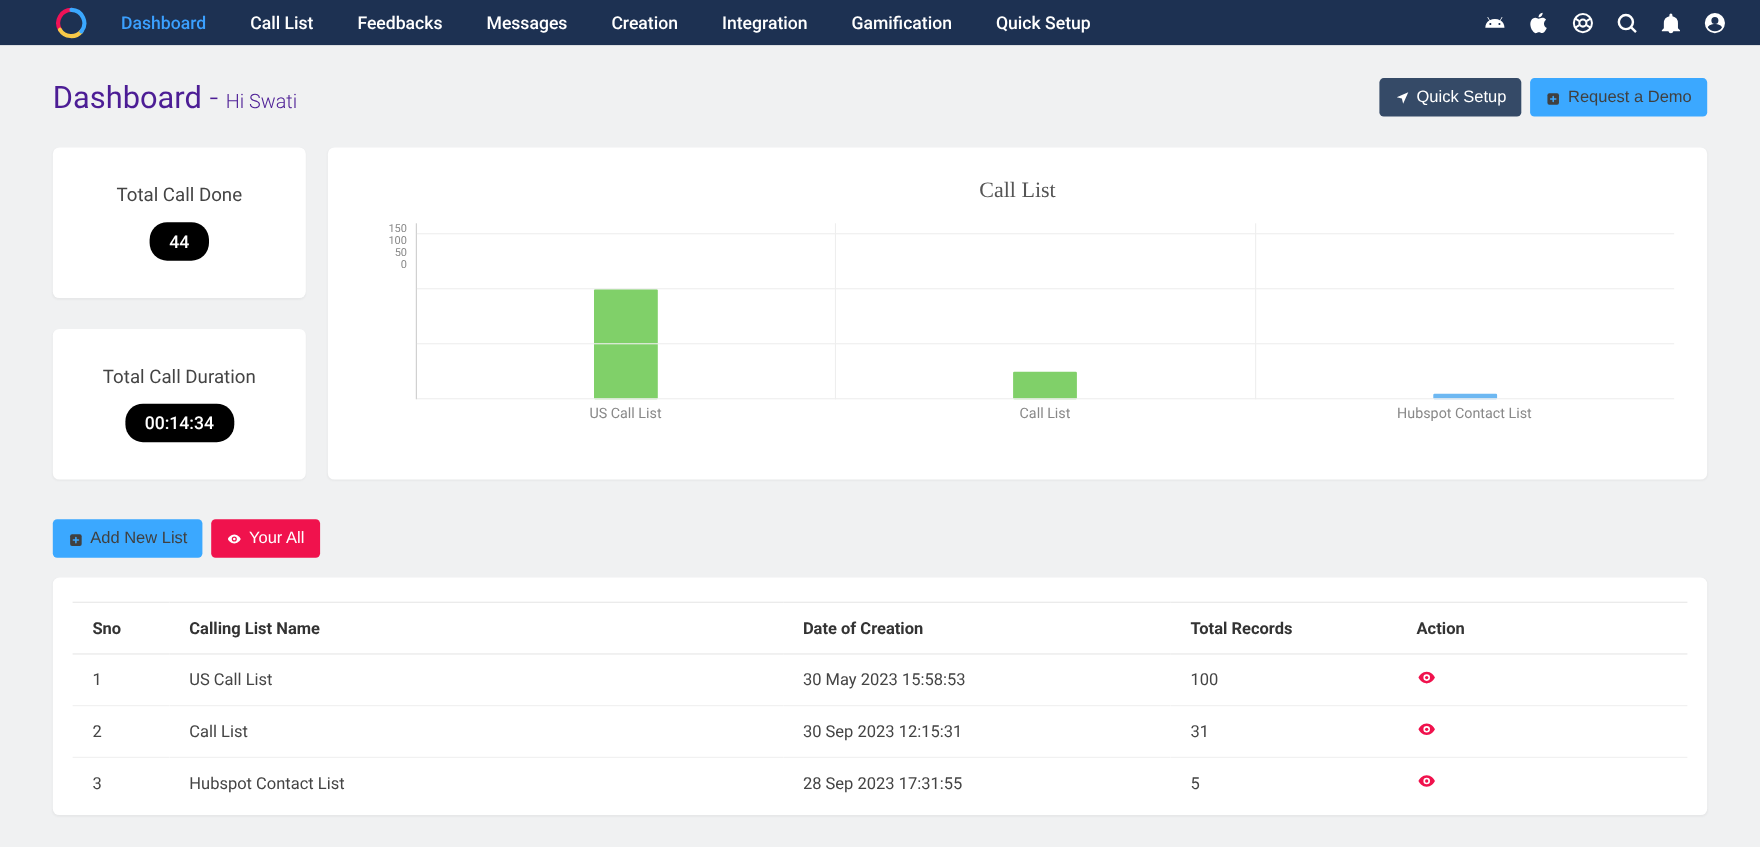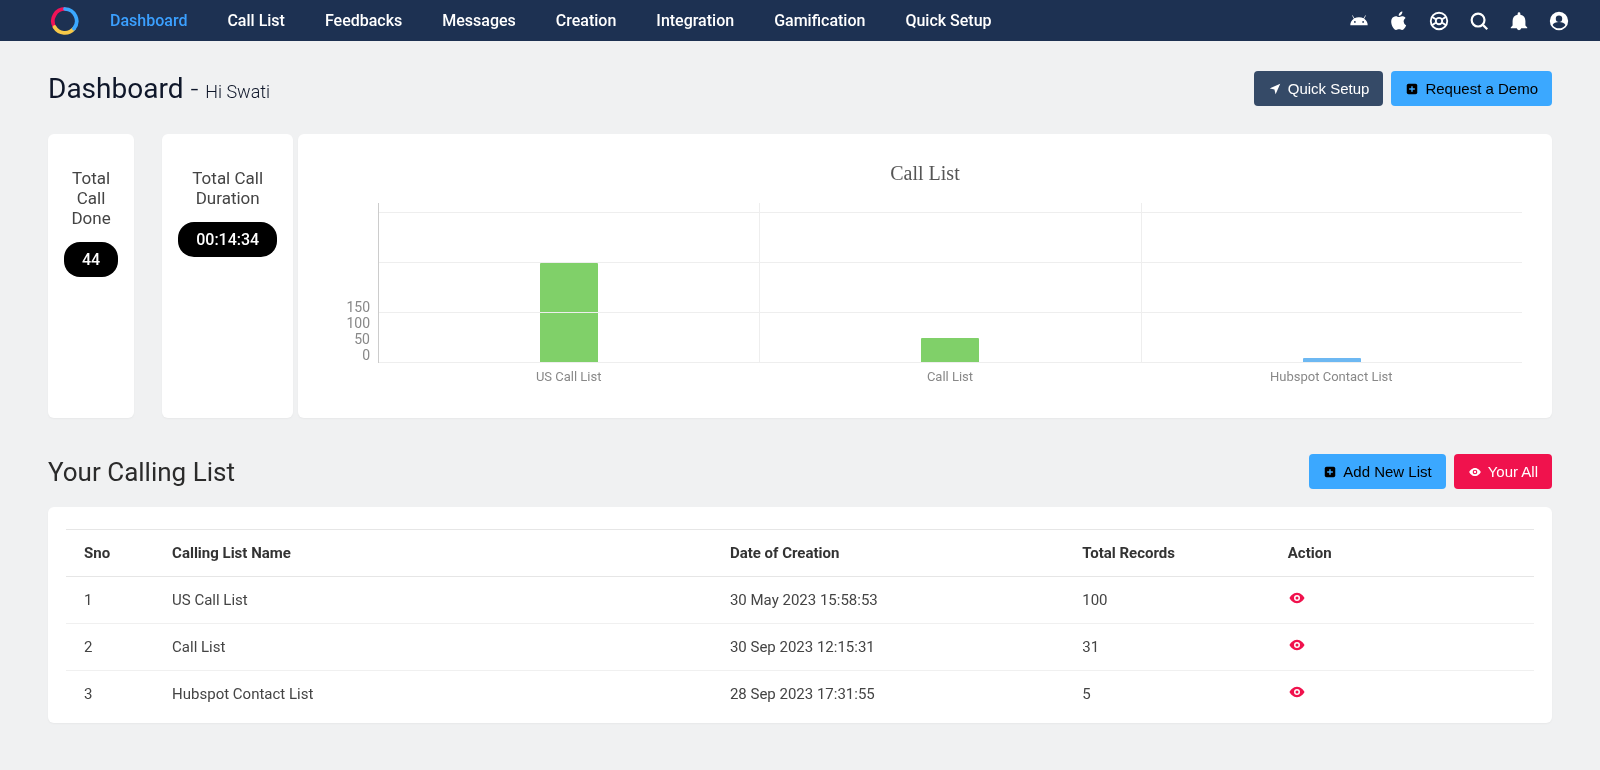--- a/index.html
+++ b/index.html
@@ -8,39 +8,39 @@
   .navbar { background: #1d3152; height: 41px; display: flex; align-items: center; padding: 0 30px 0 48px; }
   .nav-logo { width: 34px; height: 30px; display:flex; align-items:center; justify-content:center; margin-right: 28px; }
   .nav-items { display: flex; gap: 40px; align-items: center; height: 100%; }
   .nav-item { color: #ffffff; font-size: 16px; font-weight: 500; text-decoration: none; cursor: pointer; }
   .nav-item.active { color: #3ba0ff; }
   .nav-right { margin-left: auto; display: flex; gap: 18px; align-items: center; }
   .nav-icon { color: #fff; width: 22px; height: 22px; cursor: pointer; }
   
   .page { padding: 30px 48px; }
   .page-header { display: flex; align-items: center; justify-content: space-between; margin-bottom: 28px; }
-  .page-title { font-size: 28px; font-weight: 400; color: #0f172a; }
+  .page-title { font-size: 28px; font-weight: 400; color: #4c1d95; }
   .page-title .thin { font-weight: 300; }
   .page-title .greet { font-size: 18px; font-weight: 300; }
   .header-buttons { display: flex; gap: 8px; }
   .btn { border: none; border-radius: 4px; padding: 9px 14px; font-size: 15px; font-weight: 500; cursor: pointer; display: inline-flex; align-items: center; gap: 6px; }
   .btn-dark { background: #354a67; color: #fff; }
-  .btn-blue { background: #3ba8ff; color: #000000; }
+  .btn-blue { background: #3ba8ff; color: #404040; align-items: flex-end; }
   .btn-red { background: #f0124d; color: #fff; }
   
   .row1 { display: flex; gap: 20px; margin-bottom: 36px; }
   .card { background: #fff; border-radius: 6px; box-shadow: 0 1px 2px rgba(0,0,0,0.04); }
-  .stats-col { width: 230px; display: flex; flex-direction: row; gap: 28px; }
+  .stats-col { width: 230px; display: flex; flex-direction: column; gap: 28px; }
   .stat-card { padding: 34px 16px; text-align: center; }
   .stat-label { font-size: 17px; color: #444; margin-bottom: 14px; }
   .stat-value { display: inline-block; background: #000000; color: #fff; font-size: 16px; font-weight: 500; padding: 8px 18px; border-radius: 16px; min-width: 48px; }
   .chart-card { flex: 1; padding: 28px 30px 34px 30px; }
   .chart-title { text-align: center; font-size: 20px; color: #555; font-family: Georgia, 'Times New Roman', serif; margin-bottom: 18px; }
   .chart-area { display: flex; height: 160px; }
-  .y-axis { width: 50px; display:flex; flex-direction:column; justify-content: flex-end; align-items:flex-end; font-size: 14px; color:#888; padding-right: 8px; }
+  .y-axis { width: 50px; display:flex; flex-direction:column; justify-content: flex-start; align-items:flex-end; font-size: 10px; color:#888; padding-right: 8px; }
   .plot-wrap { flex:1; position:relative; }
   .plot { position:relative; height: 100%; border-left: 1px solid #ccc; }
   .grid-line { position:absolute; left:0; right:0; border-top: 1px solid #eee; }
   .bars { position:absolute; left:0; right:0; bottom:0; top:0; display:flex; }
   .bar-slot { flex:1; display:flex; align-items:flex-end; justify-content:center; border-right: 1px solid #eee; }
   .bar-slot:last-child { border-right: none; }
   .bar { width: 58px; border-radius: 1px; }
   .x-axis { display:flex; margin-left:50px; }
   .x-tick { flex:1; text-align:center; font-size: 13px; color:#888; padding-top: 6px; }
   
@@ -168,21 +168,20 @@
       </div>
       <div class="x-axis" id="x-axis">
           <div class="x-tick">US Call List</div>
           <div class="x-tick">Call List</div>
           <div class="x-tick">Hubspot Contact List</div>
         </div>
     </div>
   </div>
 
   <div class="section-header">
-    <h2 class="section-title">Your Calling List</h2>
     <div class="header-buttons">
       <button class="btn btn-blue">
         <svg class="icon14" viewBox="0 0 24 24" fill="currentColor">
             <rect x="3" y="3" width="18" height="18" rx="3"></rect>
             <path d="M12 8v8M8 12h8" stroke="#3ba8ff" stroke-width="2.4" stroke-linecap="round"></path>
           </svg>
         <span>Add New List</span>
       </button>
       <button class="btn btn-red">
         <svg class="icon14" viewBox="0 0 24 24" fill="currentColor">

